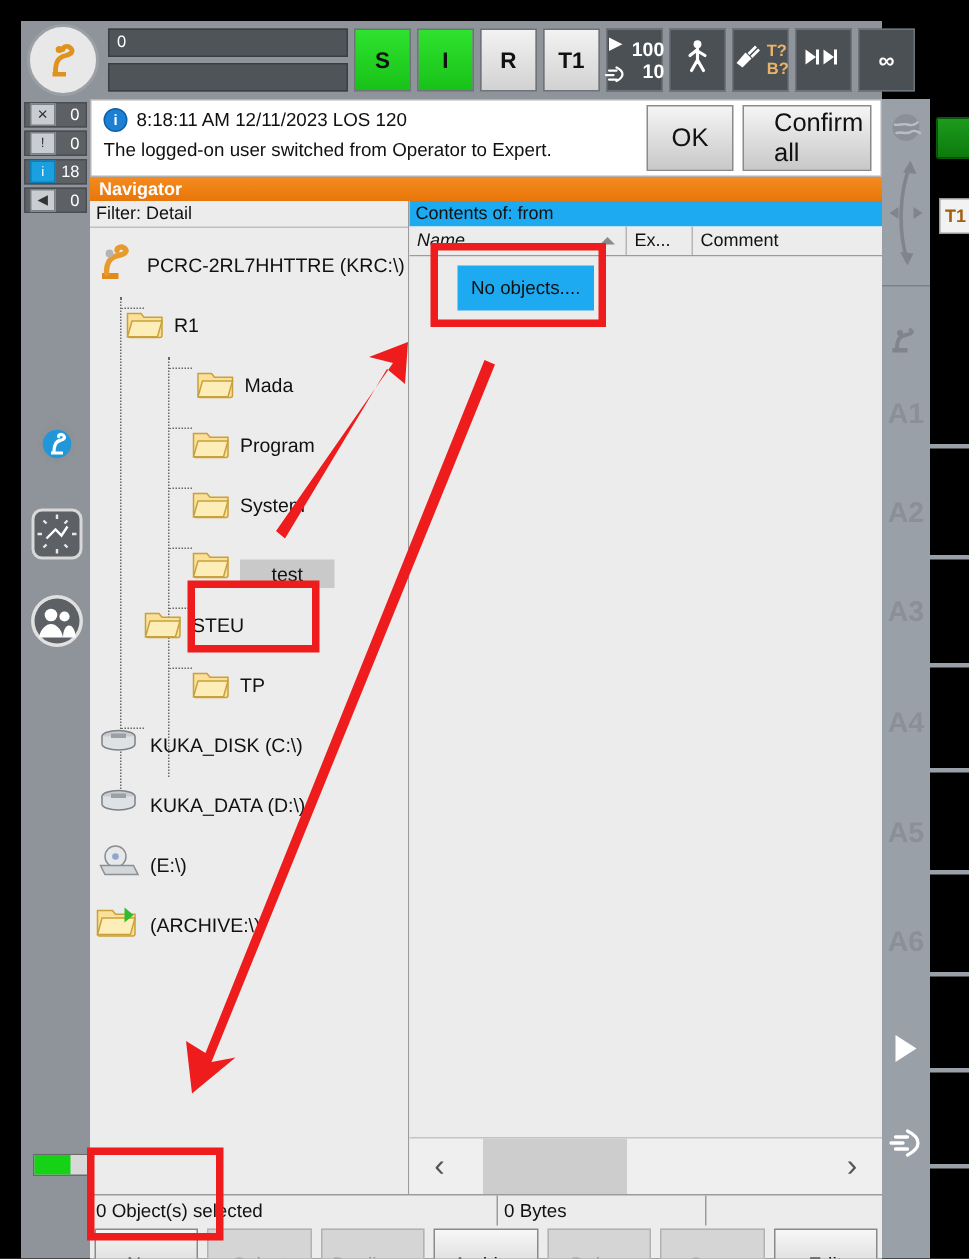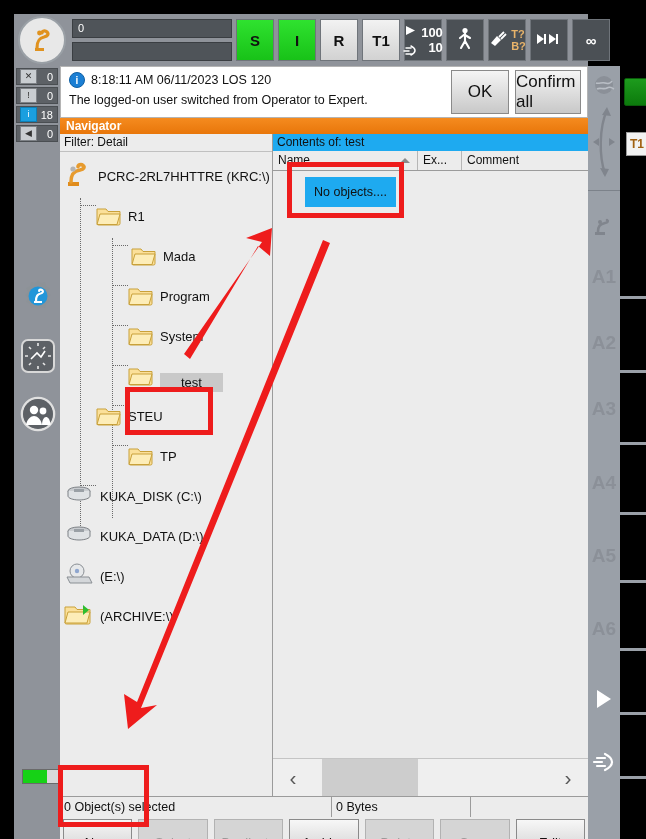--- a/index.html
+++ b/index.html
@@ -66,41 +66,41 @@
   .msgtext{flex:1;padding:5px 8px 0 8px;}
   .msgline1{display:flex;align-items:center;gap:6px;font-size:12.5px;color:#111;}
   .infodot{width:14px;height:14px;border-radius:50%;background:#1b7fd4;color:#fff;font-size:10px;
            font-weight:bold;display:flex;align-items:center;justify-content:center;
            border:1px solid #0f5fa3;flex:0 0 auto;}
   .msgline2{font-size:12.5px;color:#111;margin-top:5px;}
   .msgbtns{display:flex;align-items:center;gap:6px;padding-right:6px;}
   .mbtn{height:42px;background:linear-gradient(#f5f5f5,#c8c8c8);border:1px solid #8a8a8a;
         font-size:17px;color:#111;display:flex;align-items:center;justify-content:center;}
   .mbtn.ok{width:56px;}
-  .mbtn.confirm{width:64px;}
+  .mbtn.confirm{width:64px;padding-left:20px;}
 
   
   .navwrap{position:absolute;left:60px;top:118px;width:528px;height:721px;background:#ececec;}
   .navtitle{height:16px;background:linear-gradient(#f58b1f,#e8760a);color:#fff;font-size:12px;
             font-weight:bold;padding-left:6px;line-height:16px;}
   .navcols{position:absolute;top:16px;left:0;width:528px;height:662px;display:flex;}
   .leftpane{width:213px;box-sizing:border-box;border-right:1px solid #9b9b9b;
             background:#ececec;display:flex;flex-direction:column;}
   .filterbar{height:17px;background:#ececec;border-bottom:1px solid #c0c0c0;
              font-size:12px;color:#111;padding-left:4px;line-height:17px;}
   .tree{flex:1;position:relative;overflow:hidden;padding-top:4px;}
   .trow{position:relative;height:40px;display:flex;align-items:center;font-size:13px;color:#111;}
   .trow .lbl{margin-left:6px;}
   .trow .sel{background:#c9c9c9;padding:2px 21px;margin-top:13px;}
   .rightpane{flex:1;display:flex;flex-direction:column;background:#fff;}
   .contentshdr{height:17px;background:#1eaaf0;color:#111;font-size:12px;padding-left:4px;line-height:17px;}
   .colhdr{height:19px;display:flex;background:#ececec;border-bottom:1px solid #9b9b9b;}
   .ch{font-size:12px;color:#111;padding-left:5px;line-height:19px;border-right:1px solid #b6b6b6;
       position:relative;box-sizing:border-box;}
-  .ch.name{width:145px;}
+  .ch.name{width:145px;font-style:italic;}
   .ch.ext{width:44px;}
   .ch.comment{flex:1;border-right:none;}
   .sortcaret{position:absolute;right:7px;top:7px;width:0;height:0;
              border-left:5px solid transparent;border-right:5px solid transparent;border-bottom:5px solid #8a8a8a;}
   .listbody{flex:1;background:#ececec;position:relative;}
   .noobj{position:absolute;left:32px;top:6px;background:#1eaaf0;color:#111;font-size:12.5px;
          padding:8px 9px;}
   .hscroll{height:37px;background:#efefef;border-top:1px solid #c4c4c4;display:flex;align-items:center;
            position:relative;}
   .harrow{width:40px;text-align:center;font-size:21px;color:#555;line-height:1;}
@@ -251,21 +251,21 @@
     </svg>
   </div>
   <div class="progchip">
       <i></i>
     </div>
 
   <div class="msgwin">
     <div class="msgtext">
       <div class="msgline1">
         <span class="infodot">i</span>
-        <span>8:18:11 AM 06/11/2023 LOS 120</span>
+        <span>8:18:11 AM 12/11/2023 LOS 120</span>
       </div>
       <div class="msgline2">The logged-on user switched from Operator to Expert.</div>
     </div>
     <div class="msgbtns">
       <div class="mbtn ok">OK</div>
       <div class="mbtn confirm">Confirm all</div>
     </div>
   </div>
 
   <div class="navwrap">
@@ -292,21 +292,21 @@
             <span>
               <svg width="28" height="26" viewBox="0 0 28 26">
                 <path d="M4 20h11v4H4z" fill="#e08c1c"></path>
                 <path d="M7 20c0-8 3-11 9-12 4-.8 5-3 3-4.6-2-1.6-5-.4-5 1.4" stroke="#e79b2e" stroke-width="3.6" fill="none" stroke-linecap="round"></path>
                 <circle cx="9" cy="7" r="2.6" fill="#b4b4b4"></circle>
               </svg>
             </span>
             <span class="lbl">PCRC-2RL7HHTTRE (KRC:\)</span>
           </div>
 
-          <div class="trow" style="padding-left:36px">
+          <div class="trow" style="padding-left:24px">
             <span class="folder">
               <svg width="26" height="21" viewBox="0 0 26 21">
                   <path d="M1 3h9l2 2.5h12v12a1.5 1.5 0 0 1-1.5 1.5H2.5A1.5 1.5 0 0 1 1 17.5z" fill="#fbe09a" stroke="#c9a13a"></path>
                   <path d="M4 8h20l-3 10.5H1z" fill="#fdedb8" stroke="#c9a13a"></path>
                 </svg>
             </span>
             <span class="lbl">R1</span>
           </div>
 
           <div class="trow" style="padding-left:71px">
@@ -410,21 +410,21 @@
                 <path d="M4 8h22l-3 11H1z" fill="#fdedb8" stroke="#c9a13a"></path>
                 <path d="M19 1 L25 6 L19 11 Z" fill="#2fbd2f"></path>
               </svg>
             </span>
             <span class="lbl">(ARCHIVE:\)</span>
           </div>
         </div>
       </div>
 
       <div class="rightpane">
-        <div class="contentshdr">Contents of: test</div>
+        <div class="contentshdr">Contents of: from</div>
         <div class="colhdr">
           <div class="ch name">
             <span>Name</span>
             <span class="sortcaret"></span>
           </div>
           <div class="ch ext">Ex...</div>
           <div class="ch comment">Comment</div>
         </div>
         <div class="listbody">
           <div class="noobj">No objects....</div>

